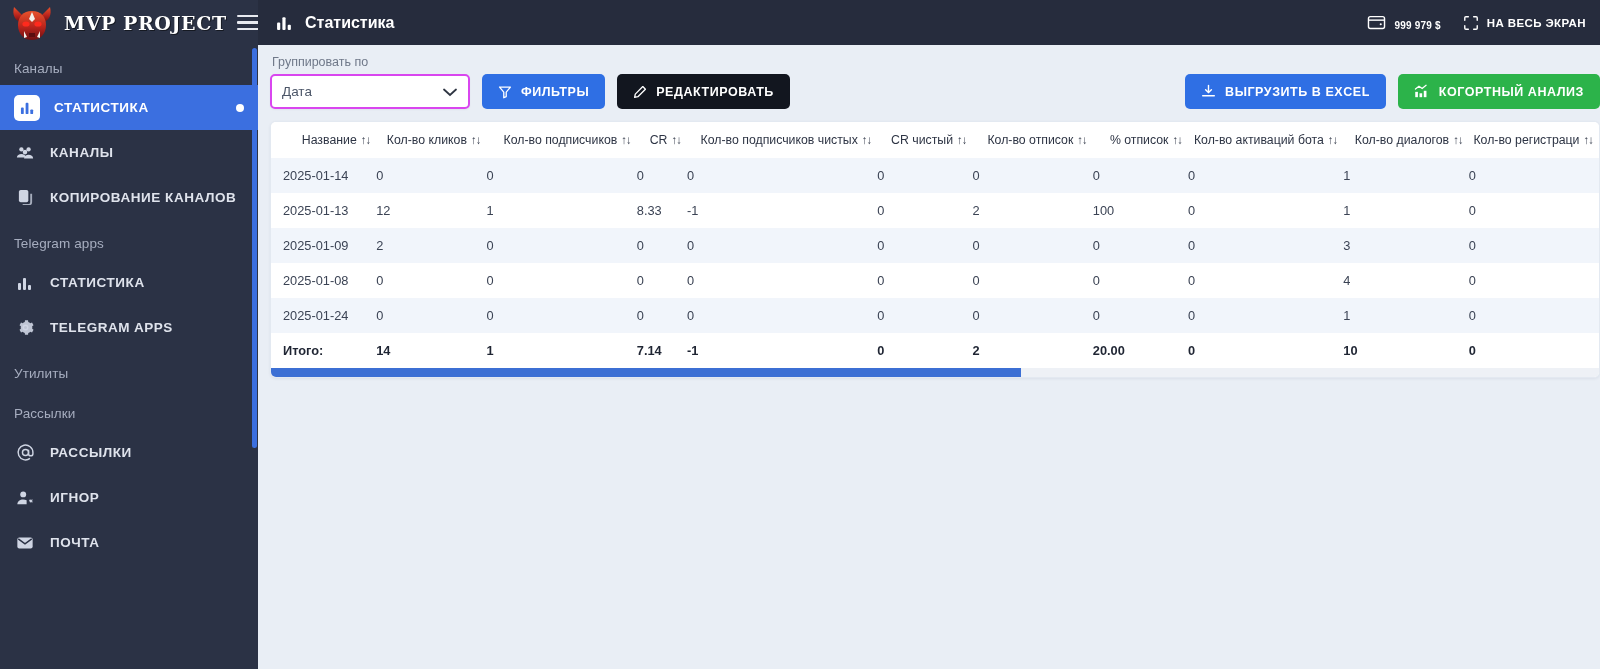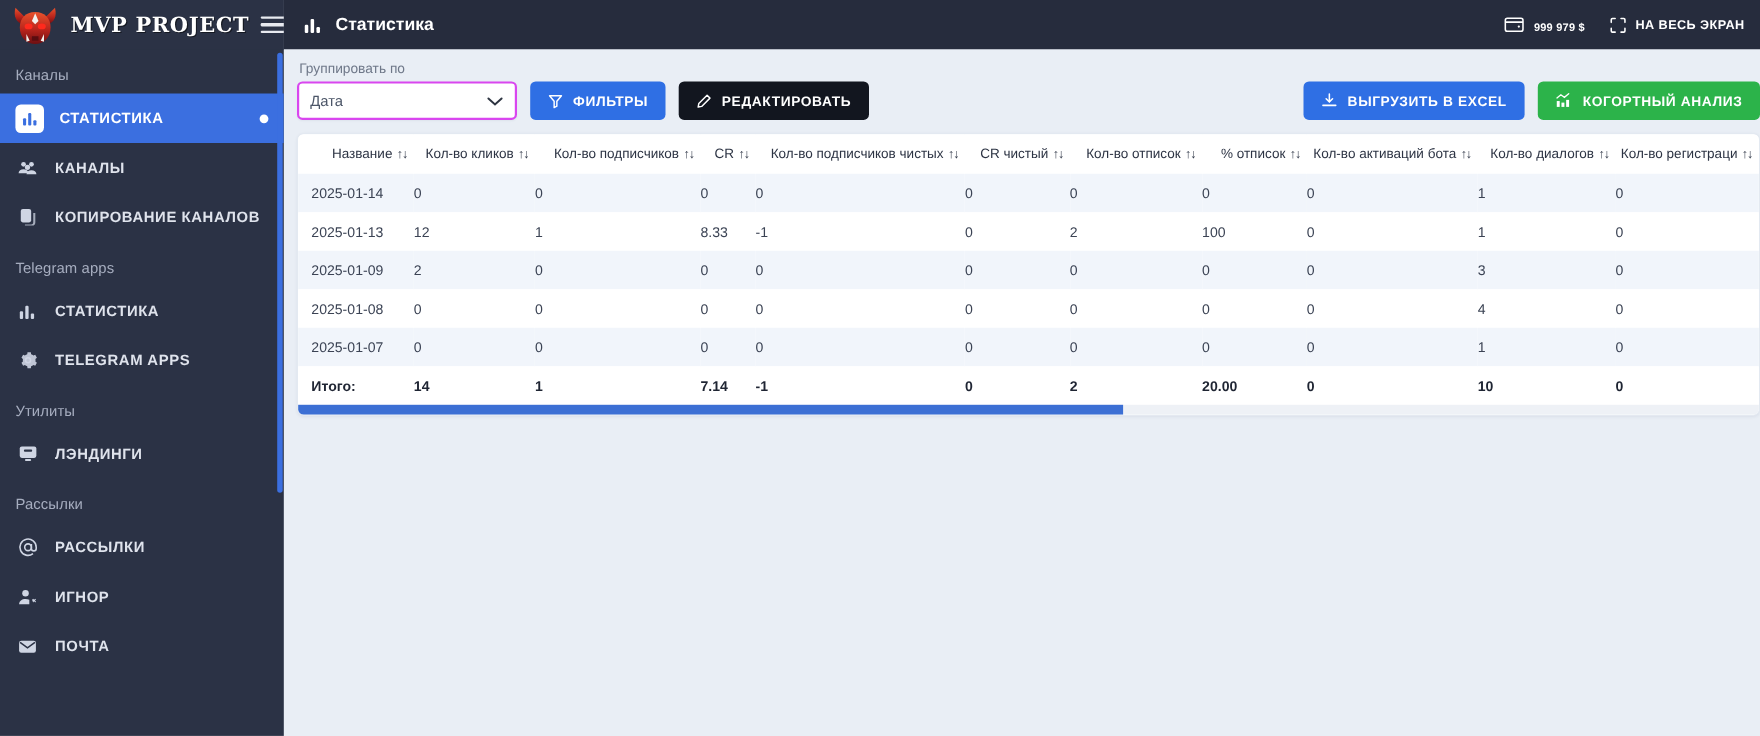--- a/index.html
+++ b/index.html
@@ -314,30 +314,20 @@
           <svg width="17" height="17" viewBox="0 0 20 20" fill="currentColor">
             <path d="M10 6.5a3.5 3.5 0 1 0 0 7 3.5 3.5 0 0 0 0-7zm0 5.3a1.8 1.8 0 1 1 0-3.6 1.8 1.8 0 0 1 0 3.6z"></path>
             <path d="M18 10c0-.5-.05-1-.14-1.46l1.6-1.2-1.8-3.1-1.9.7a7.3 7.3 0 0 0-2.5-1.45L13 1.5H9.4l-.26 2a7.3 7.3 0 0 0-2.5 1.44l-1.9-.7-1.8 3.1 1.6 1.2A7.6 7.6 0 0 0 4.4 10c0 .5.05 1 .14 1.46l-1.6 1.2 1.8 3.1 1.9-.7a7.3 7.3 0 0 0 2.5 1.45l.26 2H13l.26-2a7.3 7.3 0 0 0 2.5-1.45l1.9.7 1.8-3.1-1.6-1.2c.09-.46.14-.95.14-1.46z" opacity=".9"></path>
           </svg>
         </span>
         <span>TELEGRAM APPS</span>
       </div>
 
       <div class="nav-section">Утилиты</div>
 
-      <div class="nav-item">
-        <span class="ico">
-          <svg width="17" height="17" viewBox="0 0 18 18" fill="currentColor">
-            <rect x="1" y="2" width="16" height="11" rx="2"></rect>
-            <rect x="6" y="14" width="6" height="2" rx="1"></rect>
-            <rect x="5" y="5" width="8" height="2" rx="1" fill="#2b3245"></rect>
-          </svg>
-        </span>
-        <span>ЛЭНДИНГИ</span>
-      </div>
 
       <div class="nav-section">Рассылки</div>
 
       <div class="nav-item">
         <span class="ico">
           <svg width="19" height="19" viewBox="0 0 20 20" fill="none" stroke="currentColor" stroke-width="1.5">
             <circle cx="10" cy="10" r="3.2"></circle>
             <path d="M13.2 7v4.2a2.3 2.3 0 0 0 4.6 0V10a7.8 7.8 0 1 0-3.1 6.2"></path>
           </svg>
         </span>
@@ -567,21 +557,21 @@
               <td>0</td>
               <td>0</td>
               <td>0</td>
               <td>0</td>
               <td>0</td>
               <td>0</td>
               <td>4</td>
               <td>0</td>
             </tr>
             <tr class="odd">
-              <td class="cell-pad">2025-01-07</td>
+              <td class="cell-pad">2025-01-24</td>
               <td>0</td>
               <td>0</td>
               <td>0</td>
               <td>0</td>
               <td>0</td>
               <td>0</td>
               <td>0</td>
               <td>0</td>
               <td>1</td>
               <td>0</td>

